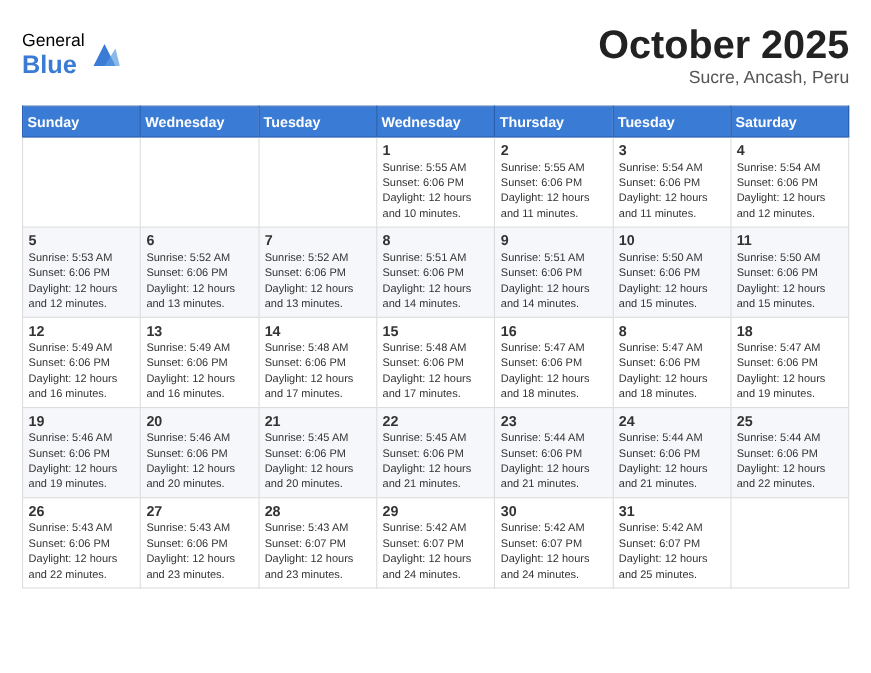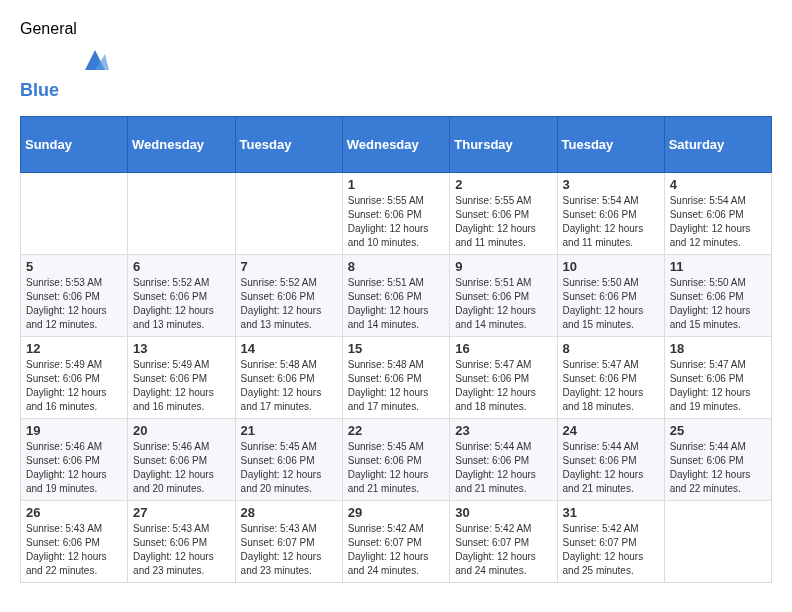--- a/index.html
+++ b/index.html
@@ -19,24 +19,23 @@
     .logo {
       display: flex;
       align-items: center;
     }
     .logo-text {
       display: flex;
       flex-direction: column;
       line-height: 1.1;
     }
     .logo-blue {
-      font-size: 18px;
+      font-size: 23px;
       font-weight: bold;
       color: #3a7bd5;
-      margin-top: 43px;
     }
     .logo-icon {
       width: 28px;
       height: 28px;
       margin-left: 4px;
     }
     .title-section {
       text-align: right;
     }
     .month-title {
@@ -51,21 +50,21 @@
     .calendar {
       width: 100%;
       border-collapse: collapse;
       border: 1px solid #ccc;
     }
     .calendar th {
       background: #3a7bd5;
       color: #fff;
       font-size: 13px;
       font-weight: bold;
-      padding: 20px 4px;
+      padding: 6px 4px;
       text-align: left;
       border: 1px solid #2a5fb0;
     }
     .calendar td {
       vertical-align: top;
       padding: 4px 5px;
       border: 1px solid #ddd;
       width: 108px;
       min-height: 80px;
       font-size: 10.5px;
@@ -97,20 +96,24 @@
   <div class="logo">
     <div class="logo-text">
       <span>General</span>
       <span class="logo-blue">Blue</span>
     </div>
     <svg class="logo-icon" viewBox="0 0 28 28" xmlns="http://www.w3.org/2000/svg">
       <polygon points="4,24 14,4 24,24" fill="#3a7bd5"></polygon>
       <polygon points="14,24 24,8 28,24" fill="#5a9be0" opacity="0.7"></polygon>
     </svg>
   </div>
+  <div class="title-section">
+    <div class="month-title">October 2025</div>
+    <div class="subtitle">Sucre, Ancash, Peru</div>
+  </div>
 </div>
 
 <table class="calendar">
   <thead>
     <tr>
     <th>Sunday</th>
         <th>Wednesday</th>
         <th>Tuesday</th>
         <th>Wednesday</th>
         <th>Thursday</th>

